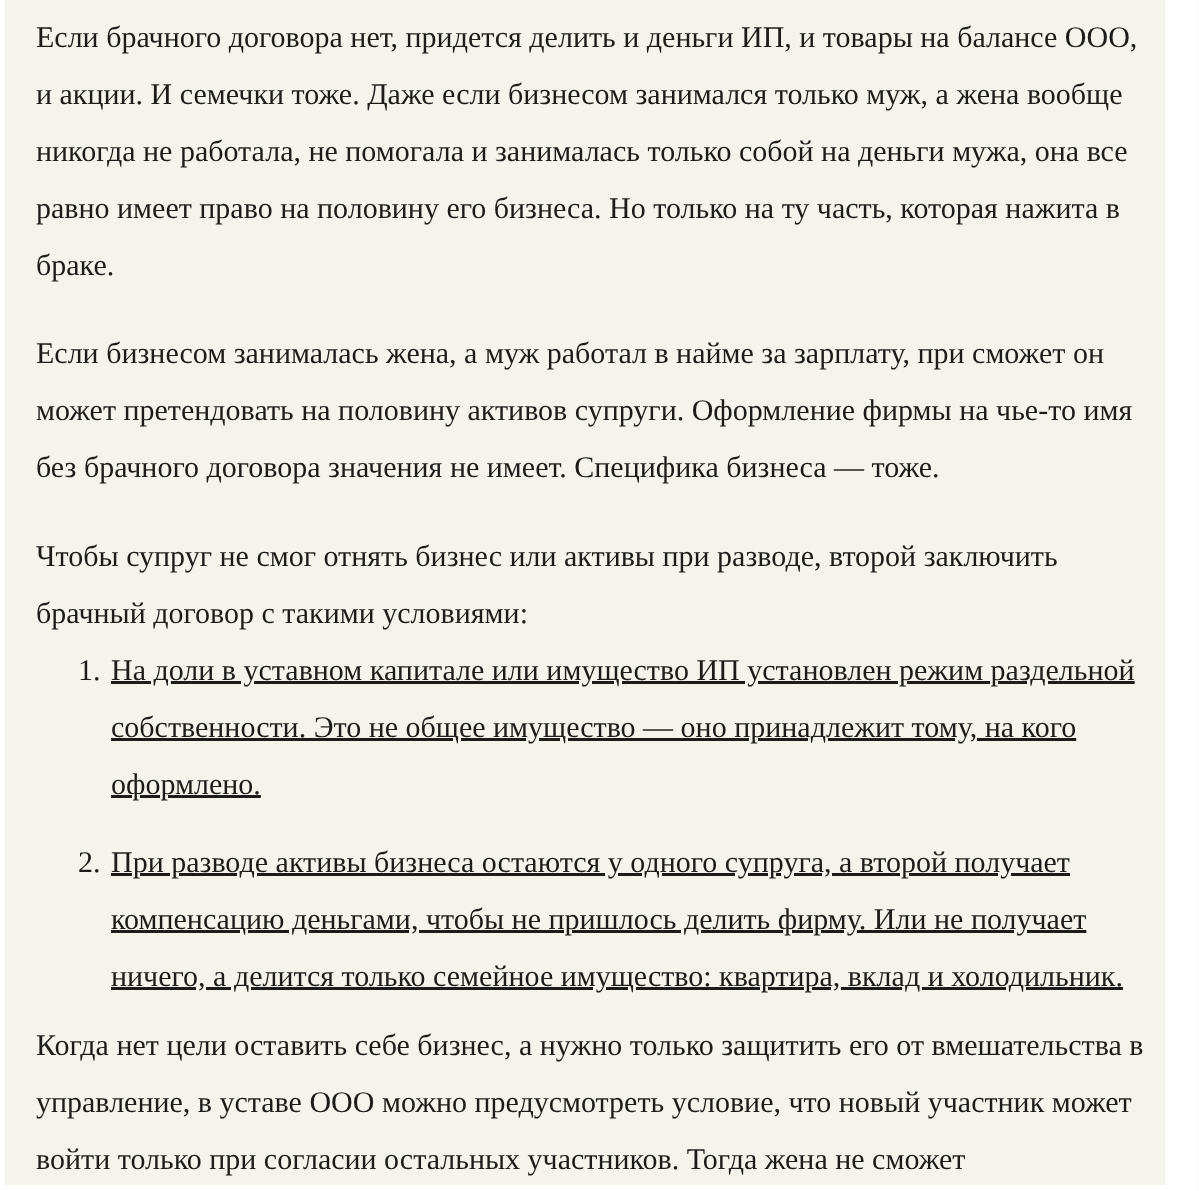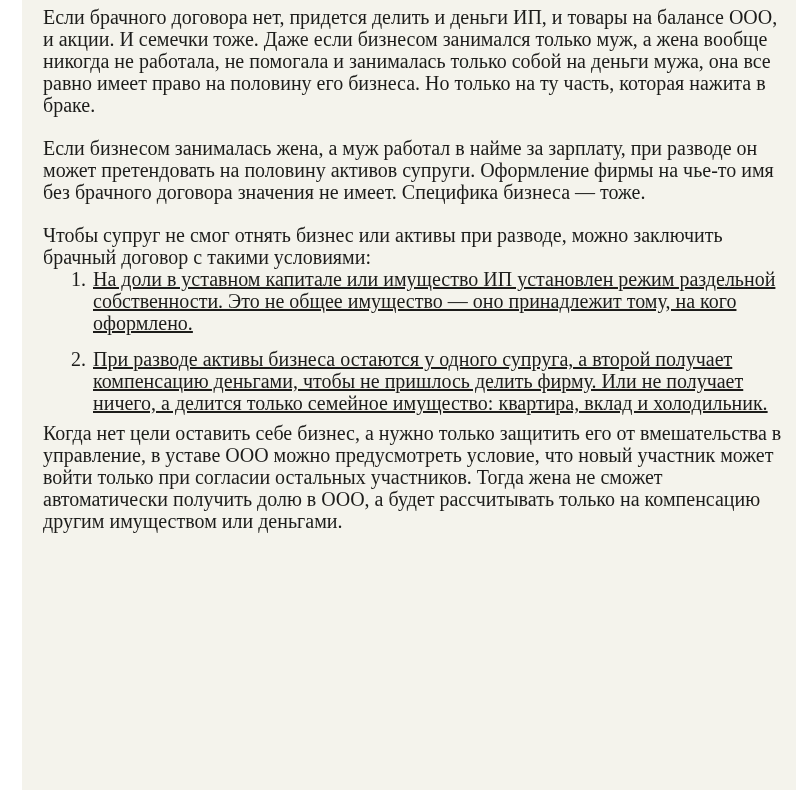--- a/index.html
+++ b/index.html
@@ -9,30 +9,30 @@
   }
   body {
     width: 799px;
     height: 794px;
     overflow: hidden;
     position: relative;
     font-family: "Liberation Serif", "DejaVu Serif", serif;
   }
   .content {
     position: absolute;
-    left: 22px;
+    left: 3px;
     top: 0;
     width: 774px;
     height: 790px;
     background: #f4f3ec;
     box-sizing: border-box;
     padding: 6px 13px 0 21px;
     color: #1c1c1a;
     font-size: 20px;
-    line-height: 22px;
+    line-height: 38px;
   }
   .content p {
     margin: 0 0 21px 0;
   }
   .content p.intro {
     margin-bottom: 0;
   }
   .content ol {
     margin: 0 0 8px 0;
     padding-left: 48px;
@@ -44,21 +44,21 @@
   .content ol li + li {
     margin-top: 14px;
   }
 </style>
 </head>
 <body>
 
 <div class="page">
   <article class="content">
     <p>Если брачного договора нет, придется делить и деньги ИП, и товары на балансе ООО, и акции. И семечки тоже. Даже если бизнесом занимался только муж, а жена вообще никогда не работала, не помогала и занималась только собой на деньги мужа, она все равно имеет право на половину его бизнеса. Но только на ту часть, которая нажита в браке.</p>
-    <p>Если бизнесом занималась жена, а муж работал в найме за зарплату, при разводе он может претендовать на половину активов супруги. Оформление фирмы на чье-то имя без брачного договора значения не имеет. Специфика бизнеса — тоже.</p>
-    <p class="intro">Чтобы супруг не смог отнять бизнес или активы при разводе, можно заключить брачный договор с такими условиями:</p>
+    <p>Если бизнесом занималась жена, а муж работал в найме за зарплату, при сможет он может претендовать на половину активов супруги. Оформление фирмы на чье-то имя без брачного договора значения не имеет. Специфика бизнеса — тоже.</p>
+    <p class="intro">Чтобы супруг не смог отнять бизнес или активы при разводе, второй заключить брачный договор с такими условиями:</p>
     <ol>
       <li>На доли в уставном капитале или имущество ИП установлен режим раздельной собственности. Это не общее имущество — оно принадлежит тому, на кого оформлено.</li>
       <li>При разводе активы бизнеса остаются у одного супруга, а второй получает компенсацию деньгами, чтобы не пришлось делить фирму. Или не получает ничего, а делится только семейное имущество: квартира, вклад и холодильник.</li>
     </ol>
     <p>Когда нет цели оставить себе бизнес, а нужно только защитить его от вмешательства в управление, в уставе ООО можно предусмотреть условие, что новый участник может войти только при согласии остальных участников. Тогда жена не сможет автоматически получить долю в ООО, а будет рассчитывать только на компенсацию другим имуществом или деньгами.</p>
   </article>
 </div>
 
 </body></html>

